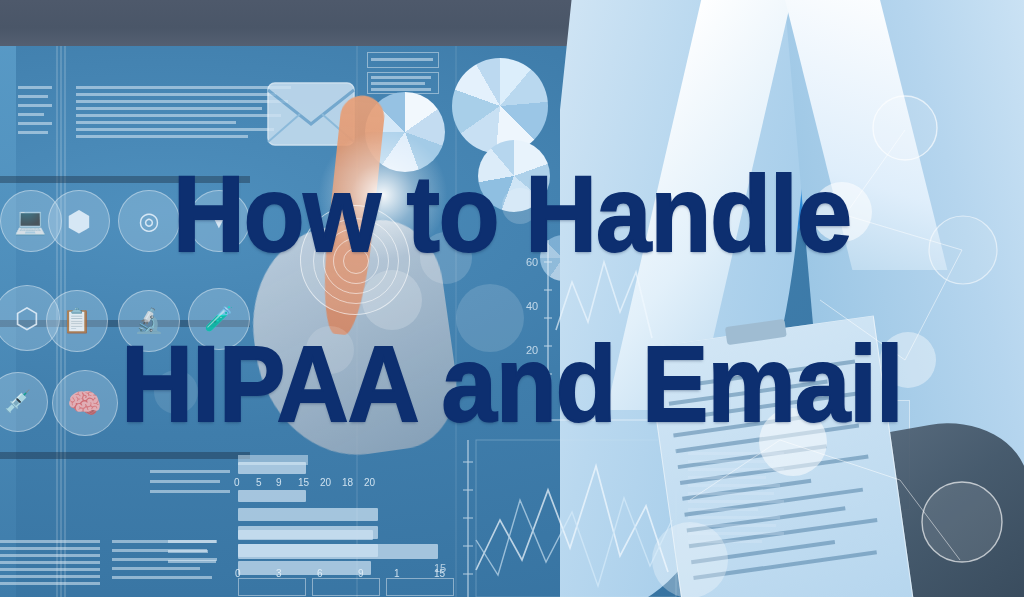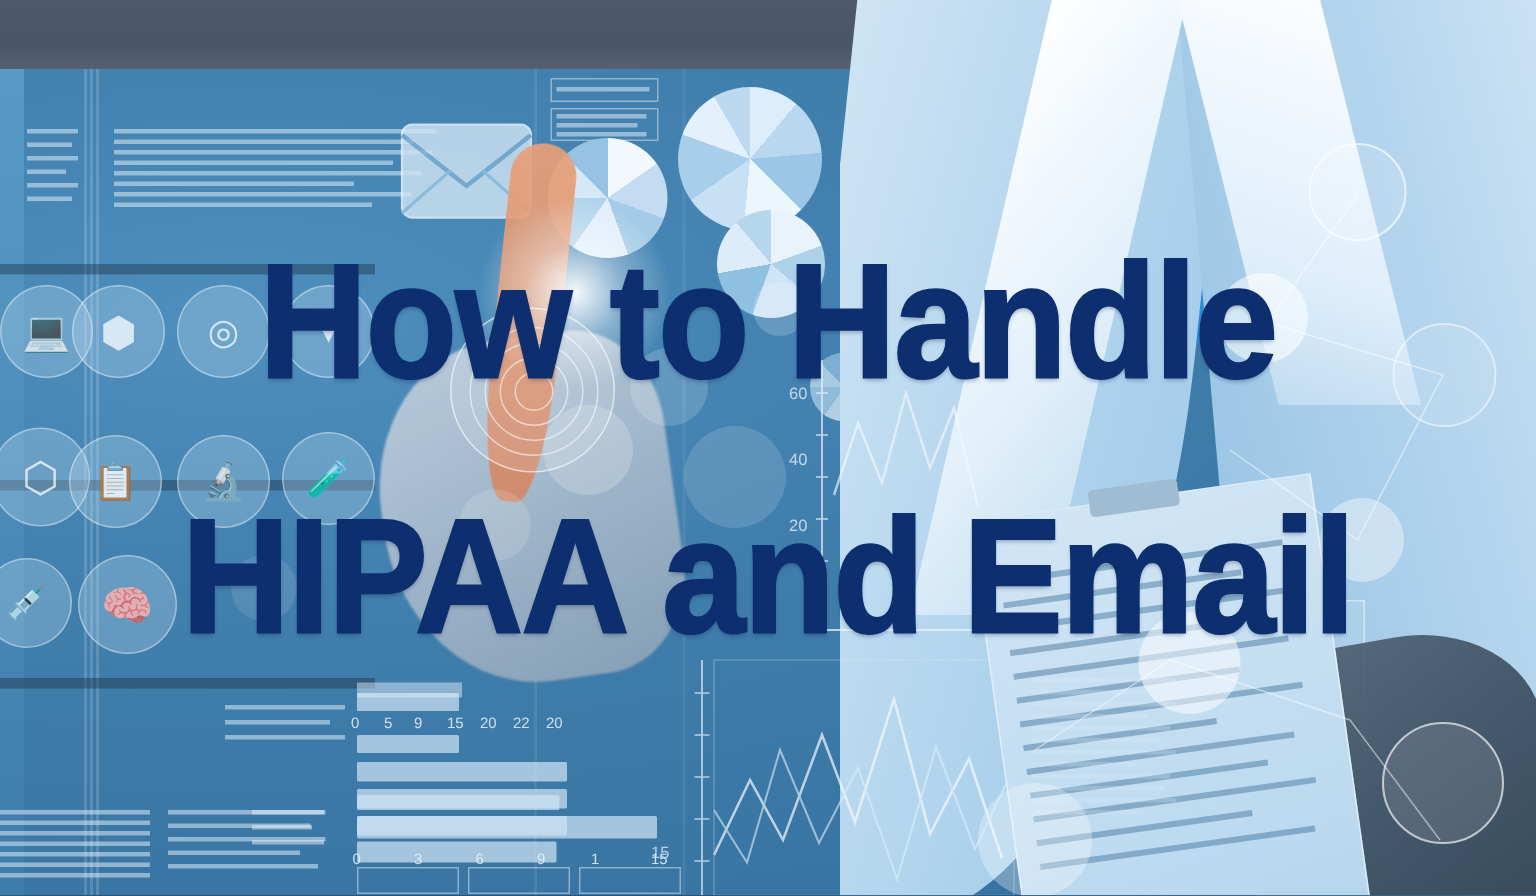--- a/index.html
+++ b/index.html
@@ -284,21 +284,21 @@
     </div>
   </div>
 
   <div class="hud">
     <div class="bar" style="left:238px;top:462px;width:68px;height:12px"></div>
     <div class="tick-label" style="left:234px;top:477px">0</div>
     <div class="tick-label" style="left:256px;top:477px">5</div>
     <div class="tick-label" style="left:276px;top:477px">9</div>
     <div class="tick-label" style="left:298px;top:477px">15</div>
     <div class="tick-label" style="left:320px;top:477px">20</div>
-    <div class="tick-label" style="left:342px;top:477px">22</div>
+    <div class="tick-label" style="left:342px;top:477px">18</div>
     <div class="tick-label" style="left:364px;top:477px">20</div>
     <div class="bar" style="left:238px;top:490px;width:68px;height:12px"></div>
     <div class="bar" style="left:238px;top:508px;width:140px;height:13px"></div>
     <div class="bar" style="left:238px;top:526px;width:140px;height:13px"></div>
     <div class="bar" style="left:238px;top:544px;width:140px;height:13px"></div>
   </div>
 
   <div class="hud">
     <div class="bar" style="left:238px;top:530px;width:135px;height:10px"></div>
     <div class="bar" style="left:238px;top:544px;width:200px;height:15px"></div>

